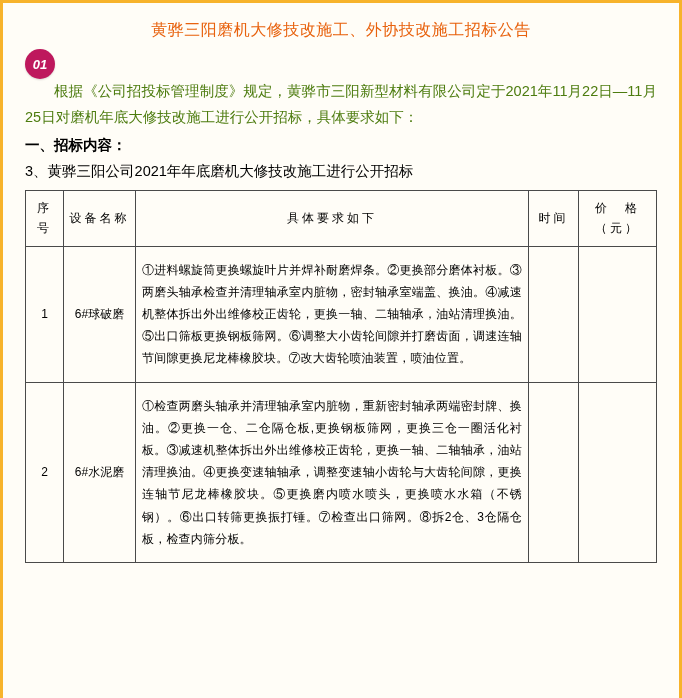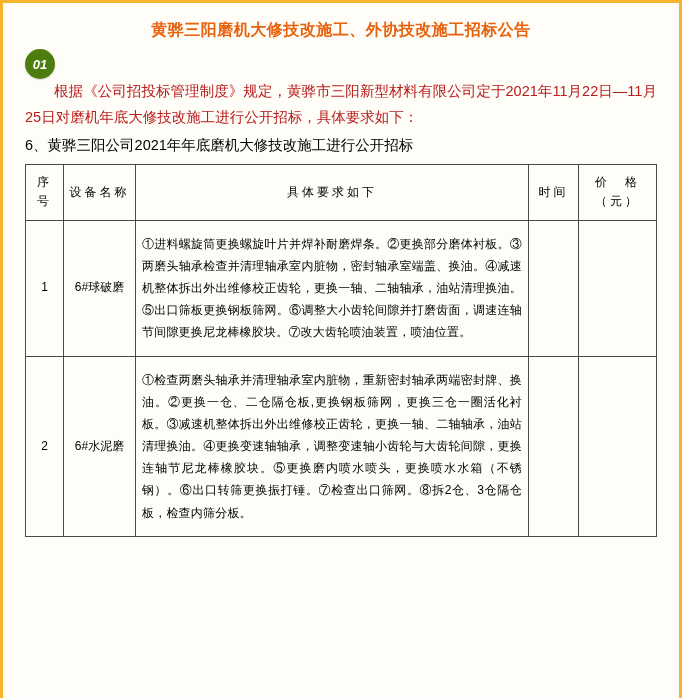--- a/index.html
+++ b/index.html
@@ -24,54 +24,54 @@
   }
   .top-rule {
     height: 3px;
     background: #f7b32b;
     width: 100%;
   }
   .title {
     text-align: center;
     color: #e8620e;
     font-size: 16px;
-    font-weight: bold;
+    font-weight: normal;
     letter-spacing: 0.5px;
     padding: 16px 20px 8px 20px;
     line-height: 1.4;
   }
   .badge-row {
     position: relative;
     height: 30px;
   }
   .badge {
     position: absolute;
     left: 22px;
     top: 0px;
     width: 30px;
     height: 30px;
     border-radius: 50%;
-    background: #4d7c0f;
+    background: #be185d;
     color: #ffffff;
     font-size: 13px;
     font-style: italic;
     font-weight: bold;
     display: flex;
     align-items: center;
     justify-content: center;
     box-shadow: 0 1px 2px rgba(0,0,0,0.15);
   }
   .body-area {
     padding: 0 22px 0 22px;
   }
   p.para {
     margin: 0 0 2px 0;
     font-size: 14.5px;
     line-height: 1.75;
-    color: #b91c1c;
+    color: #4d7c0f;
     text-align: justify;
   }
   p.indent {
     text-indent: 2em;
   }
   .section-head {
     font-size: 14.5px;
     font-weight: bold;
     line-height: 1.8;
     color: #000000;
@@ -124,21 +124,22 @@
   <div class="top-rule"></div>
 
   <div class="title">黄骅三阳磨机大修技改施工、外协技改施工招标公告</div>
 
   <div class="badge-row">
     <div class="badge">01</div>
   </div>
 
   <div class="body-area">
     <p class="para indent">根据《公司招投标管理制度》规定，黄骅市三阳新型材料有限公司定于2021年11月22日—11月25日对磨机年底大修技改施工进行公开招标，具体要求如下：</p>
-    <p class="sub-line">6、黄骅三阳公司2021年年底磨机大修技改施工进行公开招标</p>
+    <p class="section-head">一、招标内容：</p>
+    <p class="sub-line">3、黄骅三阳公司2021年年底磨机大修技改施工进行公开招标</p>
 
     <table class="spec">
       <colgroup>
         <col class="col-idx">
         <col class="col-name">
         <col>
         <col class="col-time">
         <col class="col-price">
       </colgroup>
       <thead>

